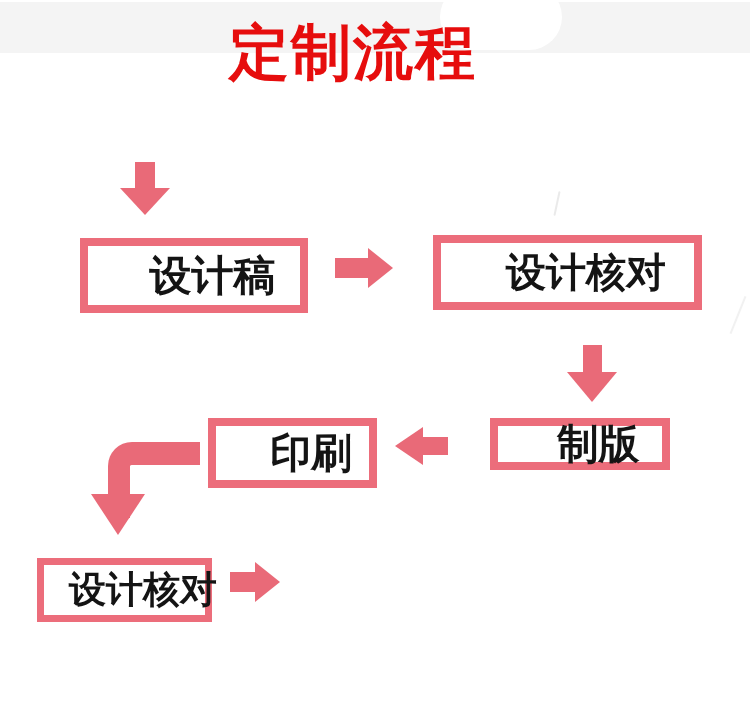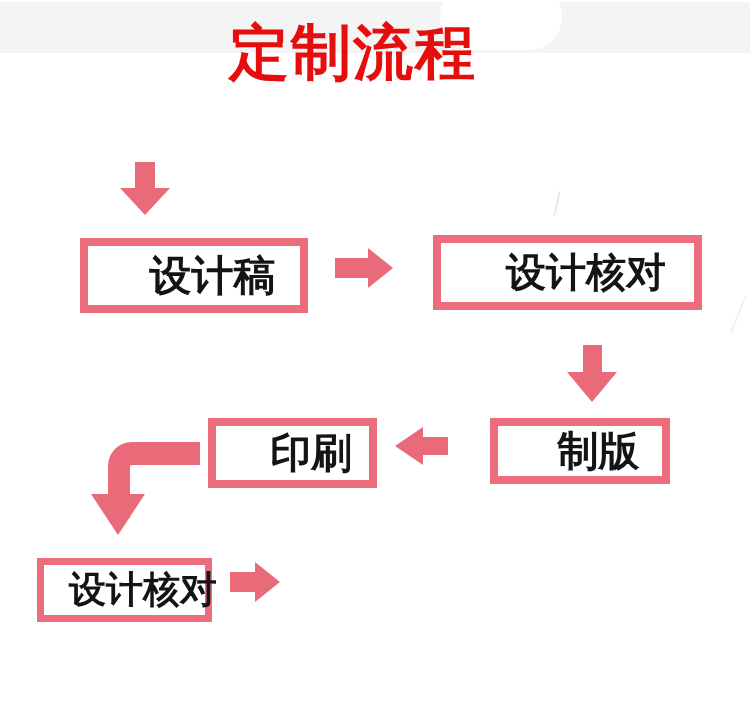--- a/index.html
+++ b/index.html
@@ -26,21 +26,21 @@
   
   .box{
     position:absolute;box-sizing:border-box;background:#ffffff;
     border:8px solid var(--box-border,#ec6d7b);
     display:flex;align-items:center;justify-content:center;
     color:var(--box-text,#141414);font-weight:bold;white-space:nowrap;padding-left:37px;
   }
   .box-design-draft {left:80px; top:238px;width:228px;height:75px;font-size:42px;}
   .box-design-check {left:433px;top:235px;width:269px;height:75px;font-size:40px;}
   .box-printing     {left:208px;top:418px;width:169px;height:70px;font-size:41px;text-align:center;}
-  .box-plate-making {left:490px;top:418px;width:180px;height:66px;font-size:41px;}
+  .box-plate-making {left:490px;top:418px;width:180px;height:52px;font-size:41px;}
   .box-ship         {left:37px; top:558px;width:175px;height:64px;font-size:37px;border-width:7px;}
 
   
   .arrow-down{position:absolute;display:flex;flex-direction:column;align-items:center;}
   .arrow-down .shaft{background:var(--flow-pink,#e96a78);}
   .arrow-down .head{width:0;height:0;border-left:25px solid transparent;border-right:25px solid transparent;border-top:27px solid var(--flow-pink,#e96a78);}
 
   .arrow-right{position:absolute;display:flex;flex-direction:row;align-items:center;}
   .arrow-right .shaft{background:var(--flow-pink,#e96a78);}
   .arrow-right .head{width:0;height:0;border-top:20px solid transparent;border-bottom:20px solid transparent;border-left:25px solid var(--flow-pink,#e96a78);}

